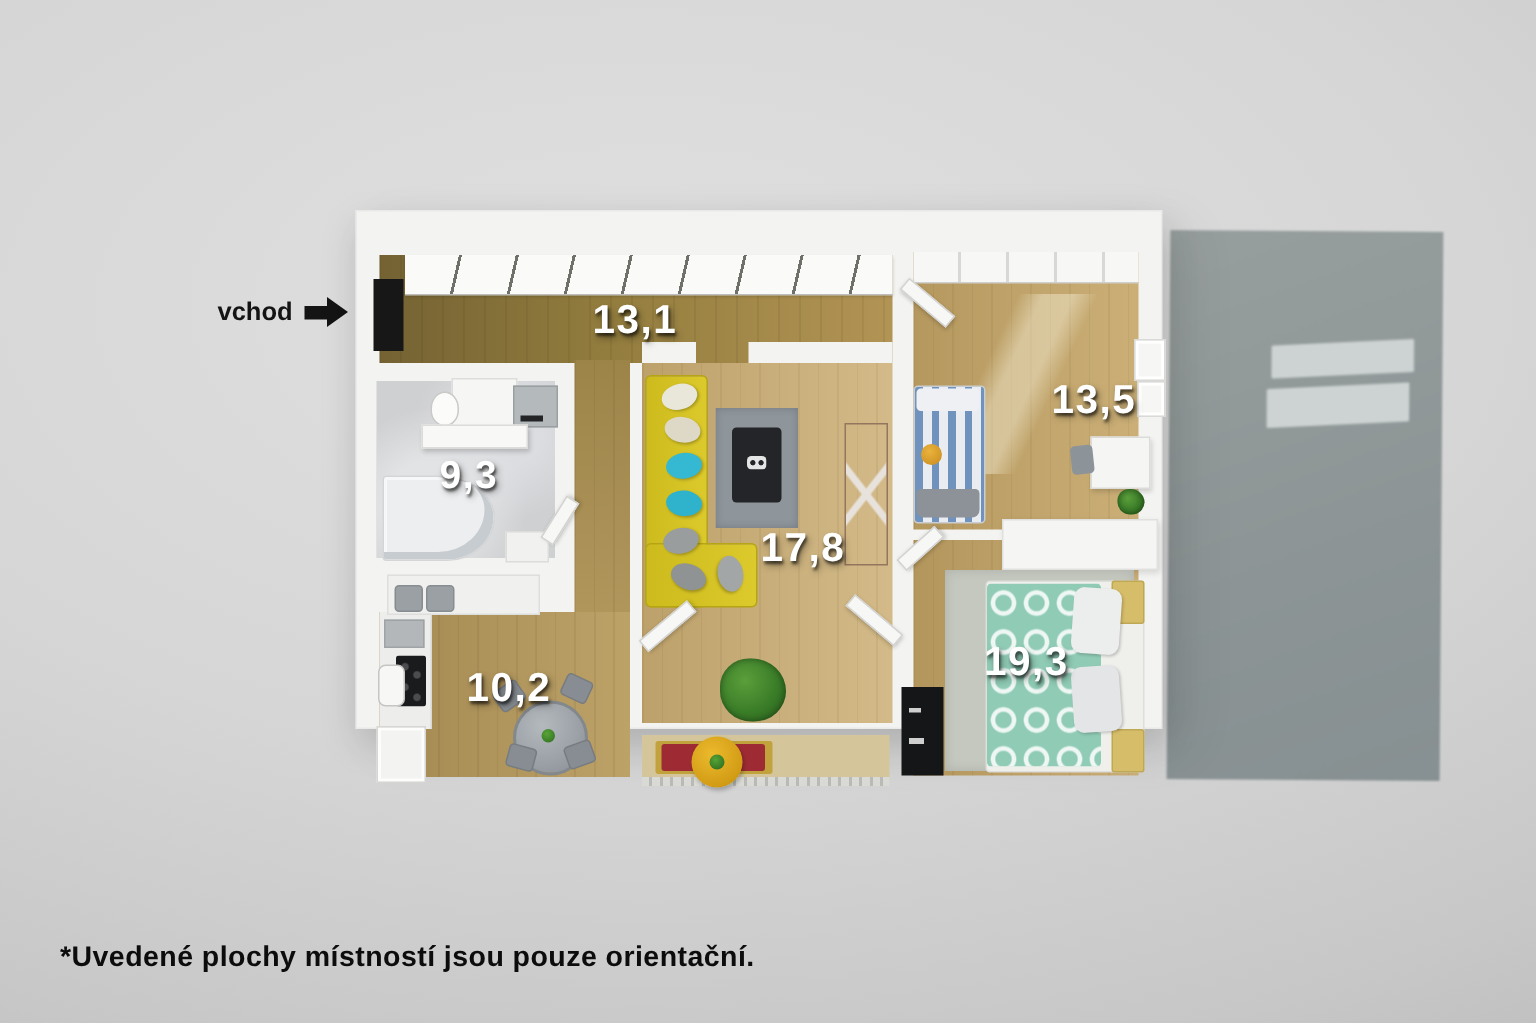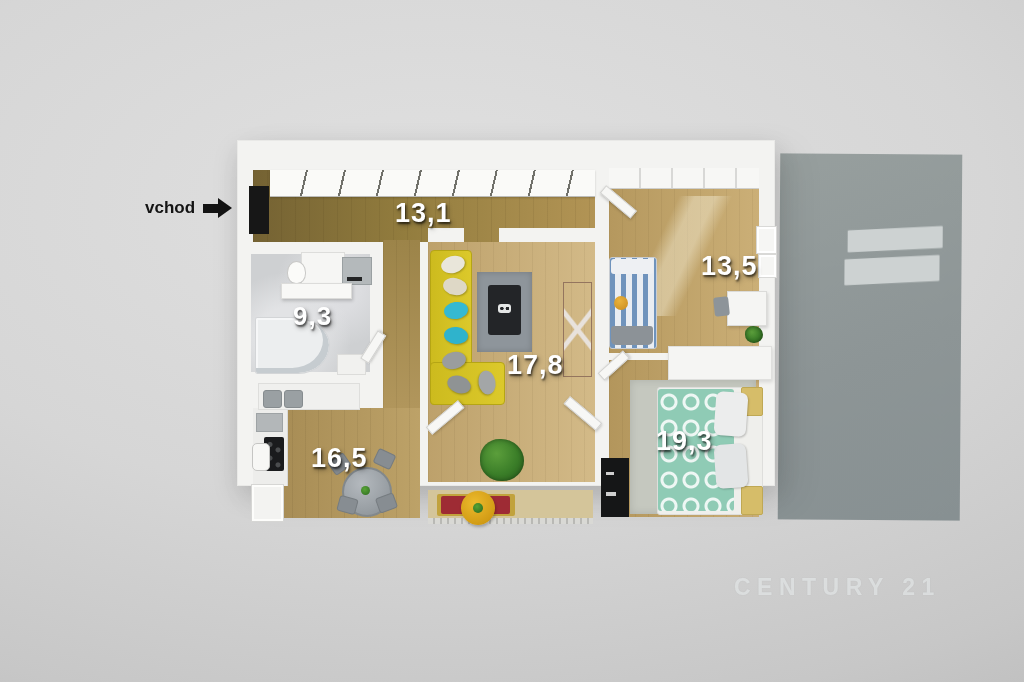--- a/index.html
+++ b/index.html
@@ -277,21 +277,21 @@
     <div class="pillow2" id="pillow2a"></div>
     <div class="pillow2" id="pillow2b"></div>
     <div class="a" id="tv2">
       <span class="mark" id="tv2-m1"></span>
         <span class="mark" id="tv2-m2"></span>
     </div>
     <div class="leaf" id="leaf-bed2"></div>
 
     <div class="area-label" id="lab-hall">13,1</div>
     <div class="area-label" id="lab-bath">9,3</div>
-    <div class="area-label" id="lab-kitchen">16,5</div>
+    <div class="area-label" id="lab-kitchen">10,2</div>
     <div class="area-label" id="lab-living">17,8</div>
     <div class="area-label" id="lab-bed1">13,5</div>
     <div class="area-label" id="lab-bed2">19,3</div>
   </div>
 
-  <div class="a" id="watermark">CENTURY 21</div>
+  <div class="a" id="disclaimer">*Uvedené plochy místností jsou pouze orientační.</div>
 
 </div>
 
 </body></html>

